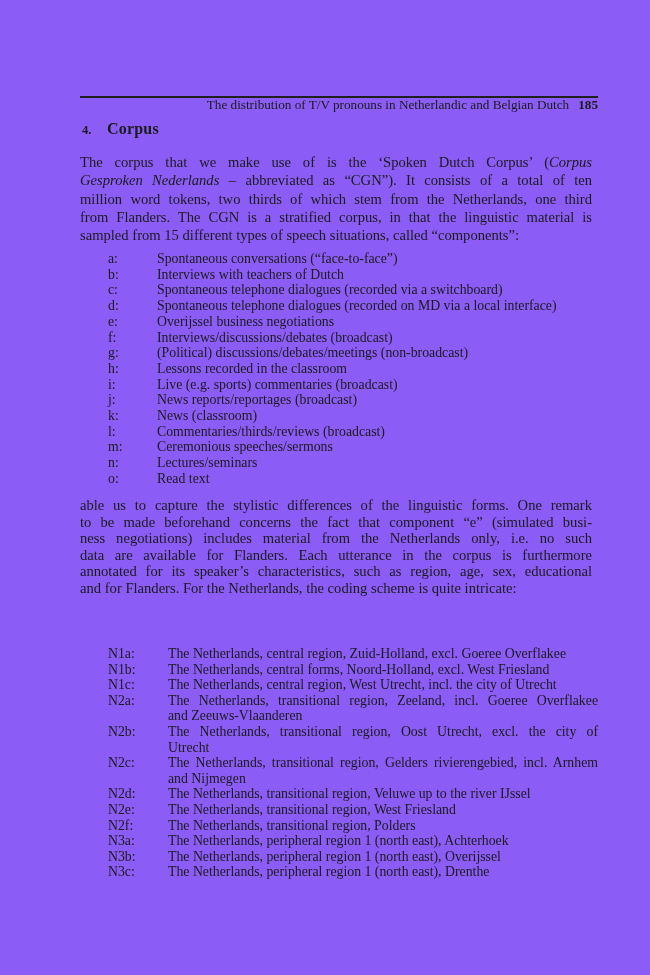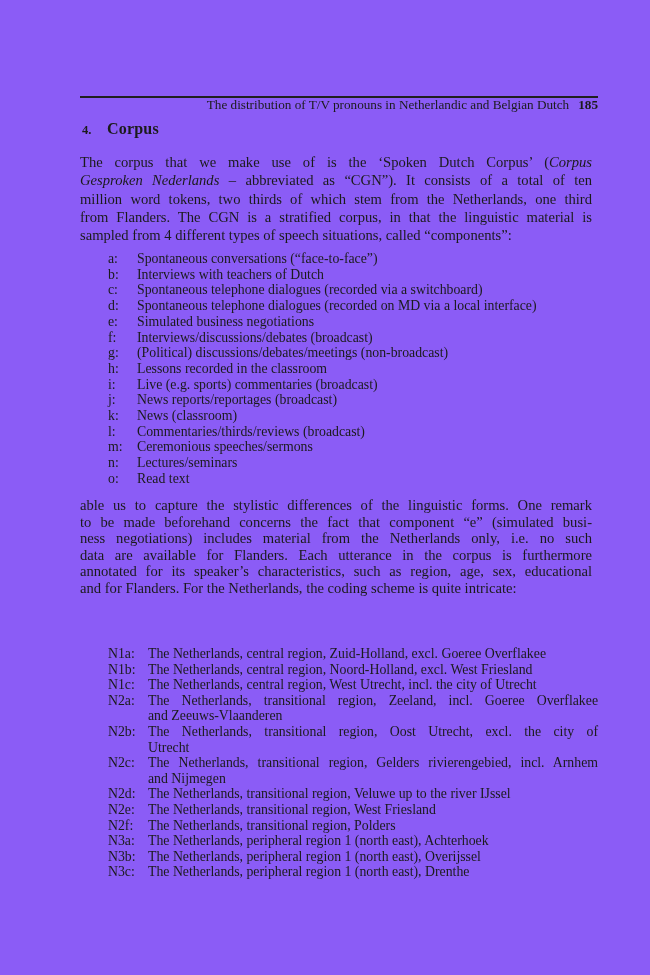--- a/index.html
+++ b/index.html
@@ -29,21 +29,21 @@
 
   .jline { text-align:justify; text-align-last:justify; }
   .lline { text-align:left; }
 
   .list { position:absolute; left:80px; width:518px; font-size:13.8px; }
   #clist { top:251px; line-height:15.7px; }
   #nlist { top:646px; line-height:15.6px; }
   .lrow  { display:flex; padding-left:28px; }
   #clist .llabel { flex:0 0 29px; }
   #nlist .llabel { flex:0 0 40px; }
-  .ltext { flex:1; min-width:0; }
+  .ltext { flex:1; min-width:0;margin-left:20px; }
   i { font-style:italic; }
 </style>
 </head>
 <body>
 
 <div class="sheet">
 
   <div class="running-header">
     <span>The distribution of T/V pronouns in Netherlandic and Belgian Dutch</span>
     <span class="pagenum">185</span>
@@ -54,21 +54,21 @@
   <div class="section-heading">
     <span class="num">4.</span>
     <span class="title">Corpus</span>
   </div>
 
   <div class="para" id="para1">
       <div class="jline">The corpus that we make use of is the ‘Spoken Dutch Corpus’ (<i>Corpus</i></div>
       <div class="jline"><i>Gesproken Nederlands</i> – abbreviated as “CGN”). It consists of a total of ten</div>
       <div class="jline">million word tokens, two thirds of which stem from the Netherlands, one third</div>
       <div class="jline">from Flanders. The CGN is a stratified corpus, in that the linguistic material is</div>
-      <div class="lline">sampled from 4 different types of speech situations, called “components”:</div>
+      <div class="lline">sampled from 15 different types of speech situations, called “components”:</div>
     </div>
 
   <div class="list" id="clist">
       <div class="lrow">
         <span class="llabel">a:</span>
         <div class="ltext">
           <div class="lline">Spontaneous conversations (“face-to-face”)</div>
         </div>
       </div>
       <div class="lrow">
@@ -85,21 +85,21 @@
       </div>
       <div class="lrow">
         <span class="llabel">d:</span>
         <div class="ltext">
           <div class="lline">Spontaneous telephone dialogues (recorded on MD via a local interface)</div>
         </div>
       </div>
       <div class="lrow">
         <span class="llabel">e:</span>
         <div class="ltext">
-          <div class="lline">Simulated business negotiations</div>
+          <div class="lline">Overijssel business negotiations</div>
         </div>
       </div>
       <div class="lrow">
         <span class="llabel">f:</span>
         <div class="ltext">
           <div class="lline">Interviews/discussions/debates (broadcast)</div>
         </div>
       </div>
       <div class="lrow">
         <span class="llabel">g:</span>
@@ -169,21 +169,21 @@
   <div class="list" id="nlist">
       <div class="lrow">
         <span class="llabel">N1a:</span>
         <div class="ltext">
           <div class="lline">The Netherlands, central region, Zuid-Holland, excl. Goeree Overflakee</div>
         </div>
       </div>
       <div class="lrow">
         <span class="llabel">N1b:</span>
         <div class="ltext">
-          <div class="lline">The Netherlands, central region, Noord-Holland, excl. West Friesland</div>
+          <div class="lline">The Netherlands, central forms, Noord-Holland, excl. West Friesland</div>
         </div>
       </div>
       <div class="lrow">
         <span class="llabel">N1c:</span>
         <div class="ltext">
           <div class="lline">The Netherlands, central region, West Utrecht, incl. the city of Utrecht</div>
         </div>
       </div>
       <div class="lrow">
         <span class="llabel">N2a:</span>

